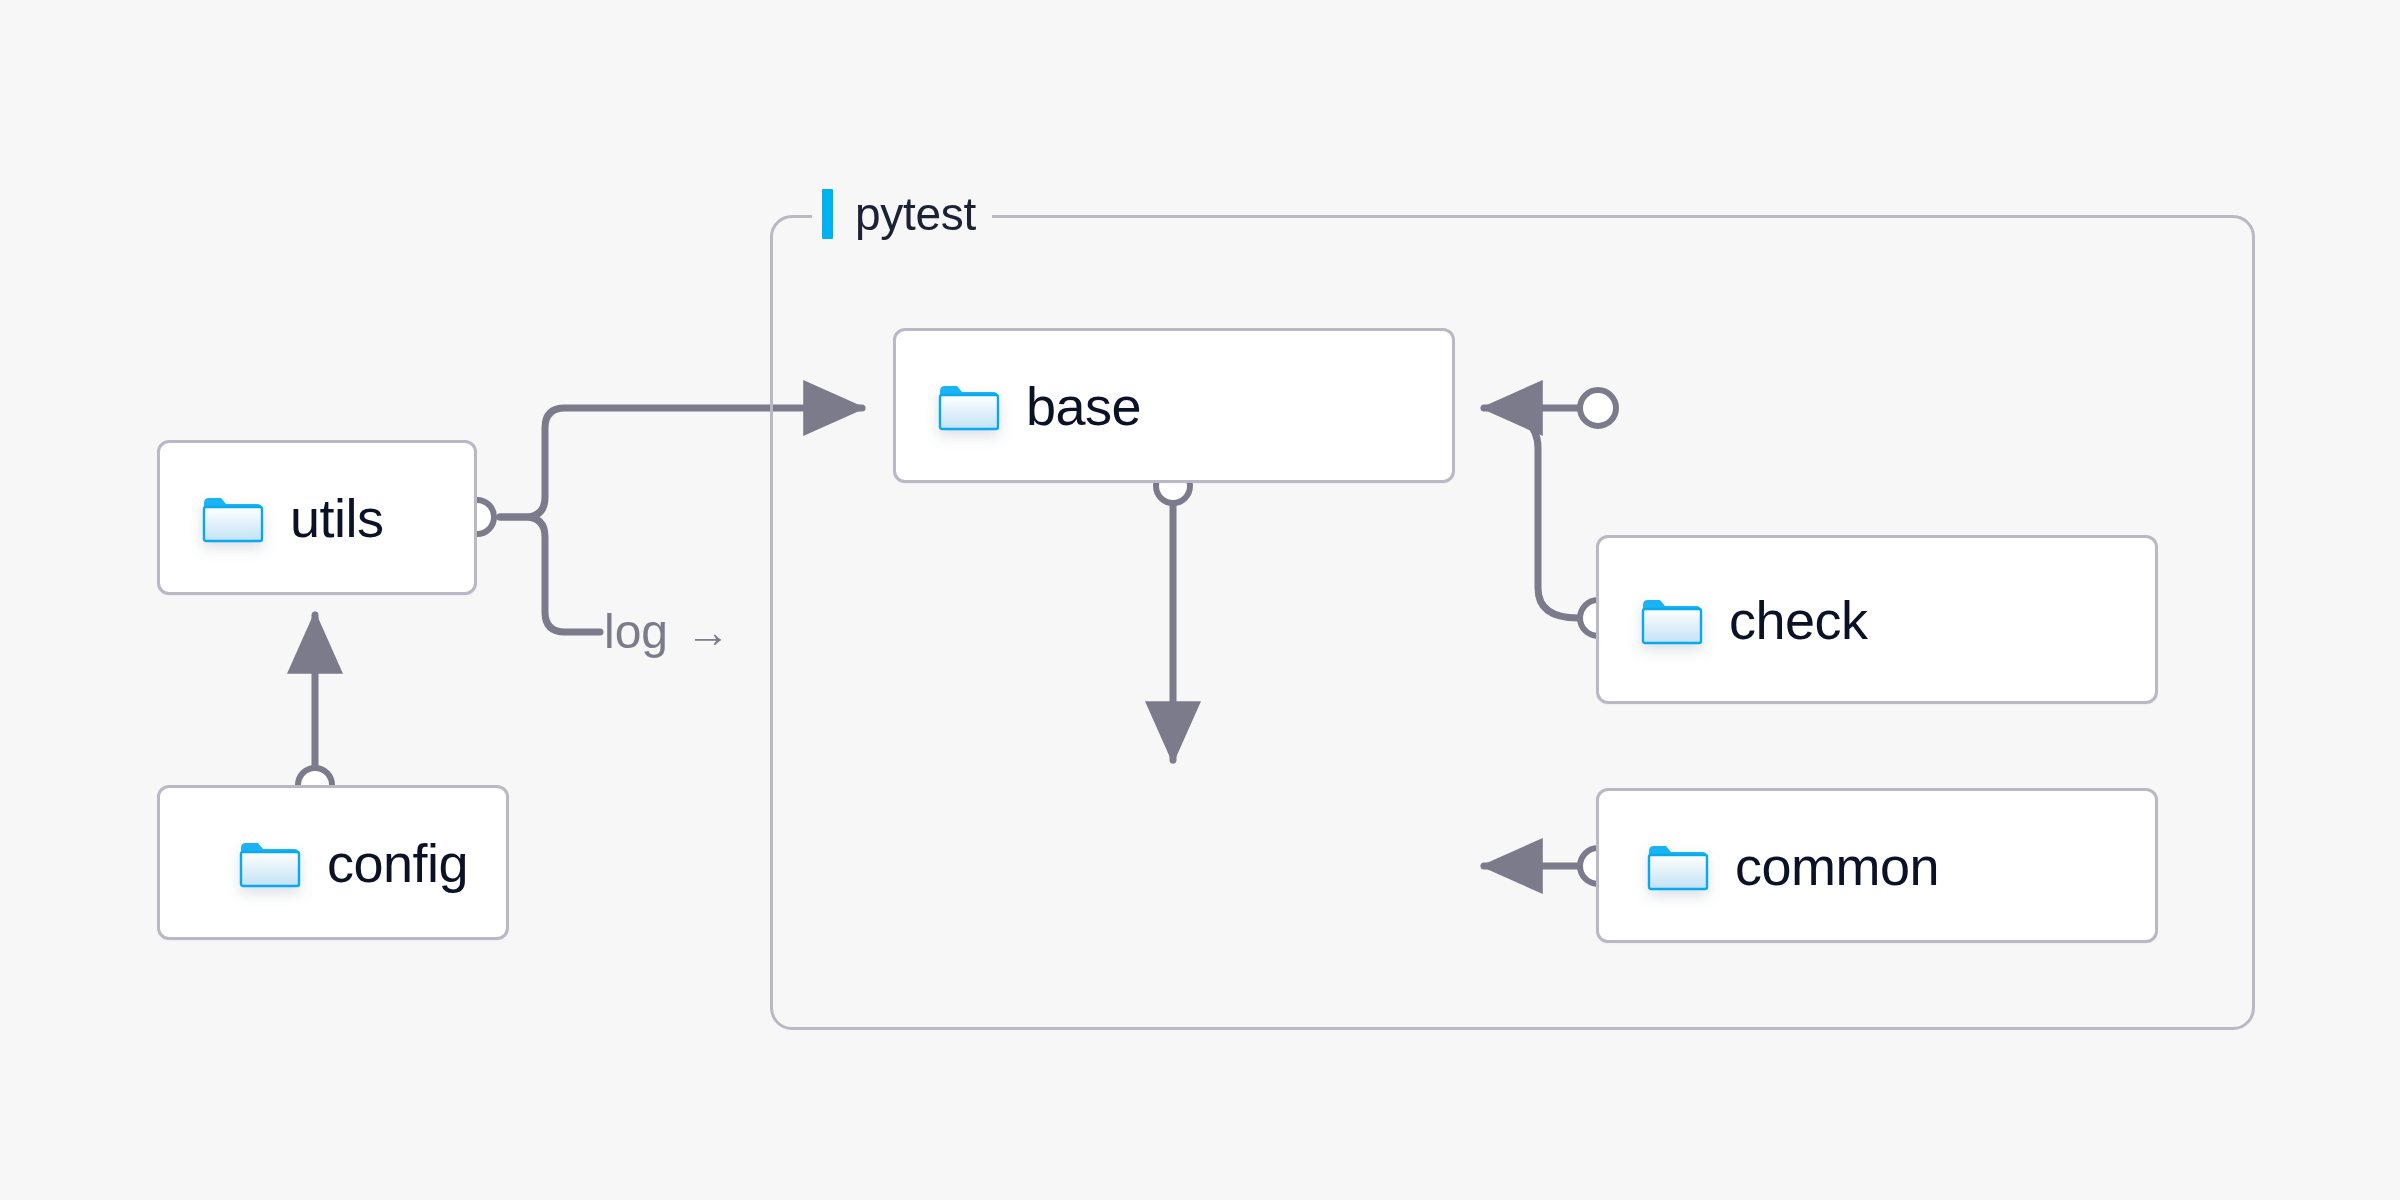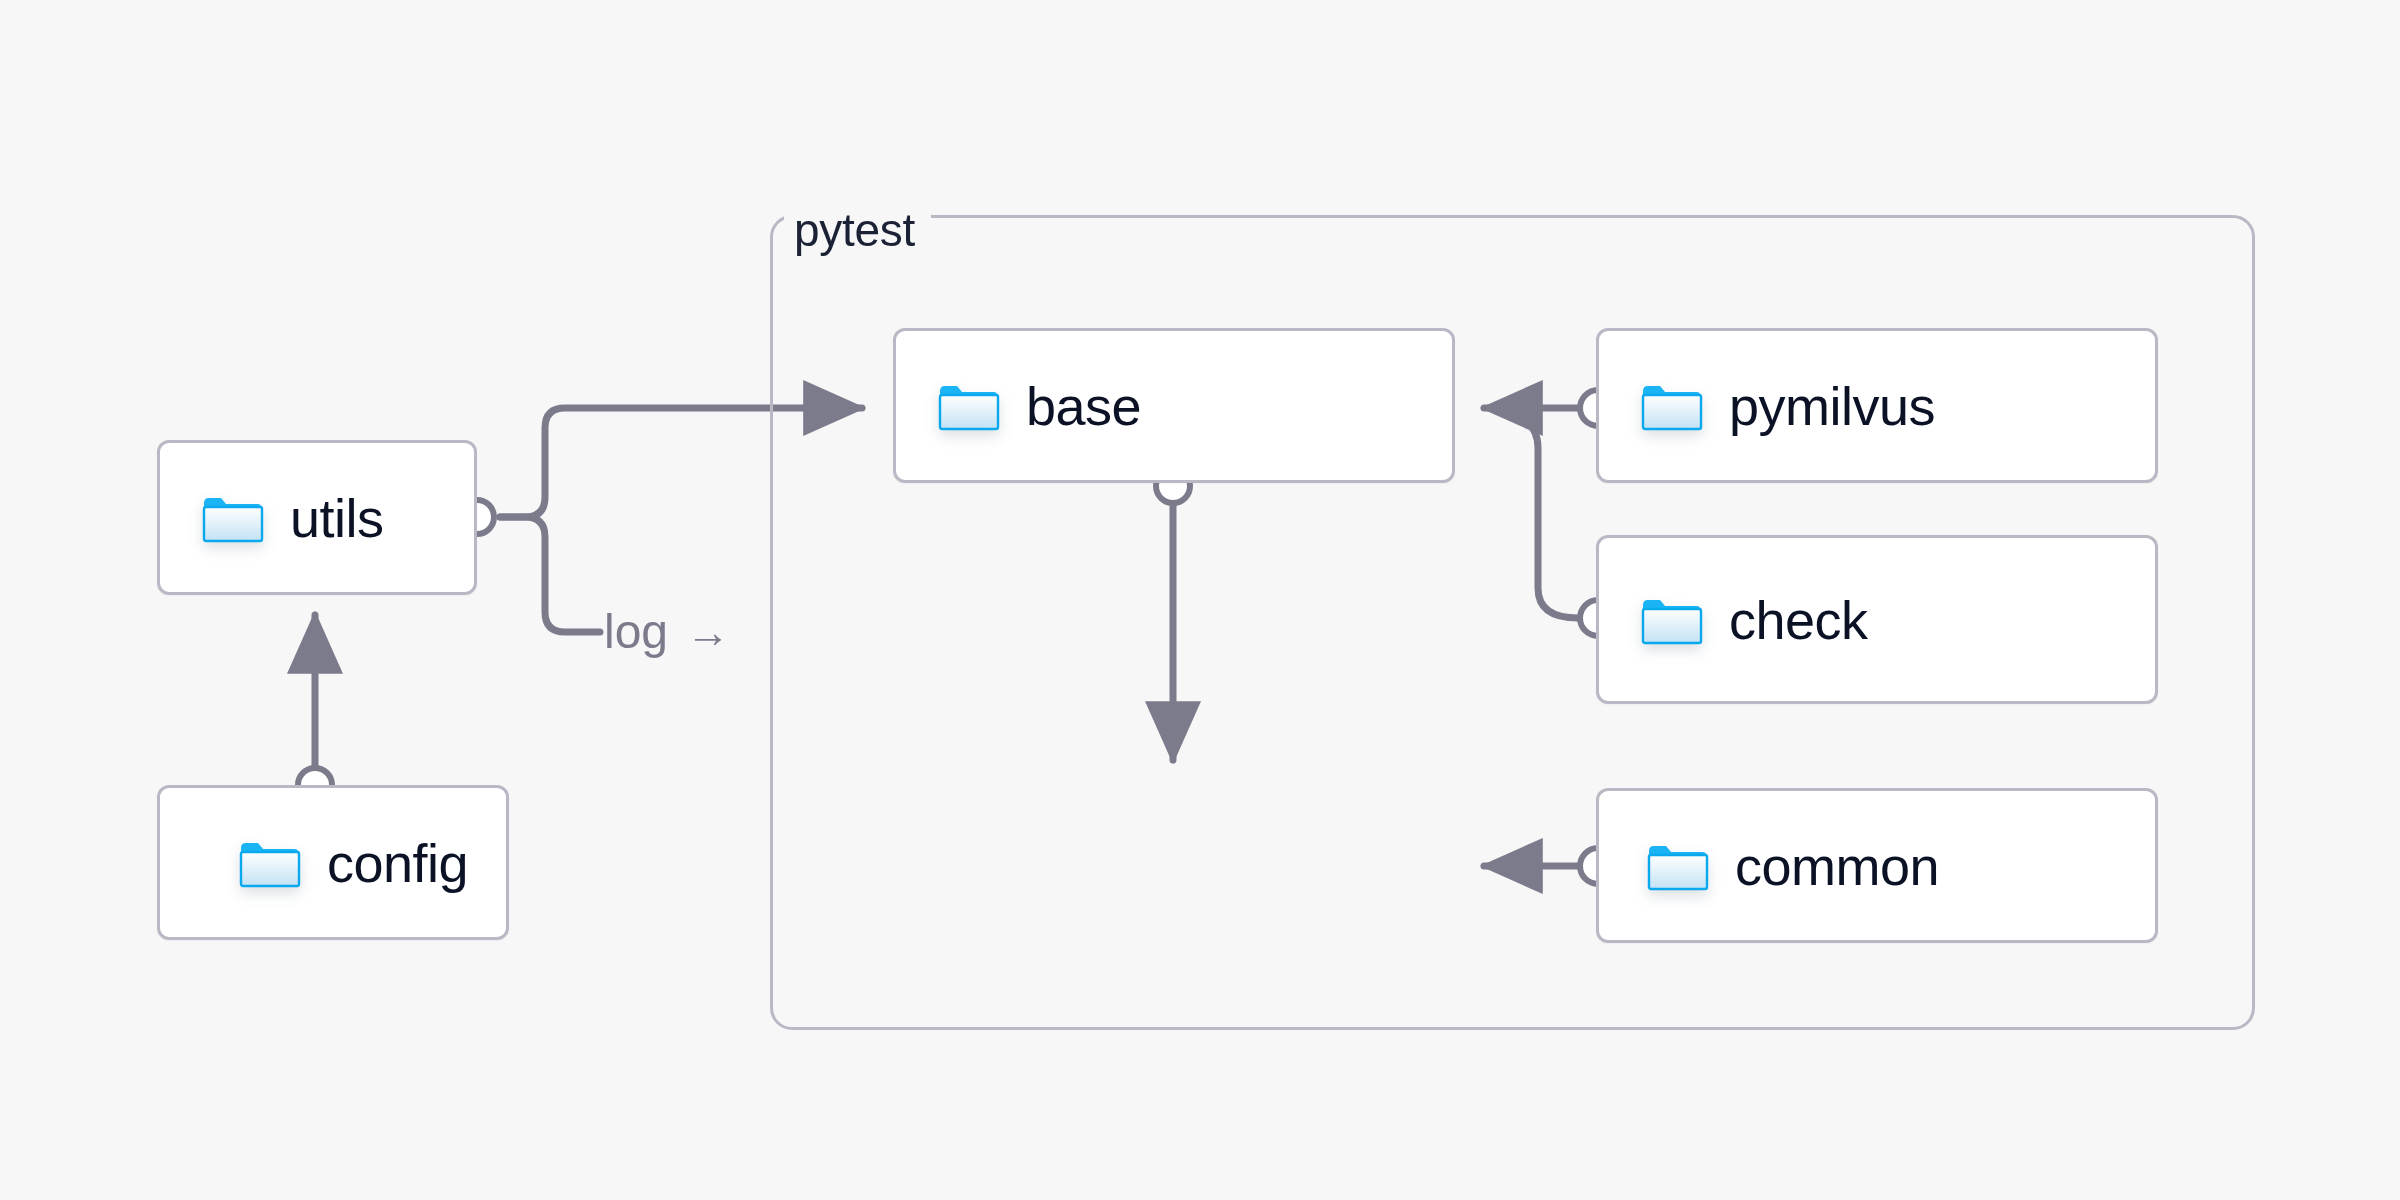--- a/index.html
+++ b/index.html
@@ -139,21 +139,21 @@
 
     <path d="M 1578 618 Q 1538 618 1538 588 L 1538 448 Q 1538 418 1502 410" fill="none" stroke="#7c7b8c" stroke-width="7" stroke-linecap="round"></path>
     <circle cx="1598" cy="618" r="18" fill="#ffffff" stroke="#7c7b8c" stroke-width="6"></circle>
 
     <path d="M 1578 866 L 1484 866" fill="none" stroke="#7c7b8c" stroke-width="7" stroke-linecap="round" marker-end="url(#arrowhead)"></path>
     <circle cx="1598" cy="866" r="18" fill="#ffffff" stroke="#7c7b8c" stroke-width="6"></circle>
   </svg>
 
   <div class="group-box" style="left:770px; top:215px; width:1485px; height:815px;"></div>
 
-  <div class="group-title-wrap" style="left:784px; top:185px;flex-direction:column;">
+  <div class="group-title-wrap" style="left:812px; top:185px;">
     <span class="group-accent-bar"></span>
     <span class="group-title">pytest</span>
   </div>
 
   <div class="edge-label" style="left:604px; top:608px;">
     <span>log</span>
     <span class="edge-label-arrow">→</span>
   </div>
 
   <div class="node-box" style="left:157px; top:440px; width:320px; height:155px;">
@@ -186,31 +186,20 @@
         <svg viewBox="0 0 62 50" width="62" height="50" xmlns="http://www.w3.org/2000/svg">
           <path d="M2 10 Q2 5 7 5 L19 5 L24 11 L55 11 Q60 11 60 16 L60 17 L2 17 Z" fill="#1ab4f5"></path>
           <rect x="2" y="14" width="58" height="34" rx="2" fill="url(#folderBody)" stroke="#0aa9ee" stroke-width="2.4"></rect>
         </svg>
       </span>
       <span class="node-label">base</span>
     </div>
   </div>
 
 
-  <div class="node-box" style="left:1596px; top:328px; width:562px; height:155px;">
-    <div class="node-inner">
-      <span class="folder-icon">
-        <svg viewBox="0 0 62 50" width="62" height="50" xmlns="http://www.w3.org/2000/svg">
-          <path d="M2 10 Q2 5 7 5 L19 5 L24 11 L55 11 Q60 11 60 16 L60 17 L2 17 Z" fill="#1ab4f5"></path>
-          <rect x="2" y="14" width="58" height="34" rx="2" fill="url(#folderBody)" stroke="#0aa9ee" stroke-width="2.4"></rect>
-        </svg>
-      </span>
-      <span class="node-label">pymilvus</span>
-    </div>
-  </div>
 
   <div class="node-box" style="left:1596px; top:535px; width:562px; height:169px;">
     <div class="node-inner">
       <span class="folder-icon">
         <svg viewBox="0 0 62 50" width="62" height="50" xmlns="http://www.w3.org/2000/svg">
           <path d="M2 10 Q2 5 7 5 L19 5 L24 11 L55 11 Q60 11 60 16 L60 17 L2 17 Z" fill="#1ab4f5"></path>
           <rect x="2" y="14" width="58" height="34" rx="2" fill="url(#folderBody)" stroke="#0aa9ee" stroke-width="2.4"></rect>
         </svg>
       </span>
       <span class="node-label">check</span>

